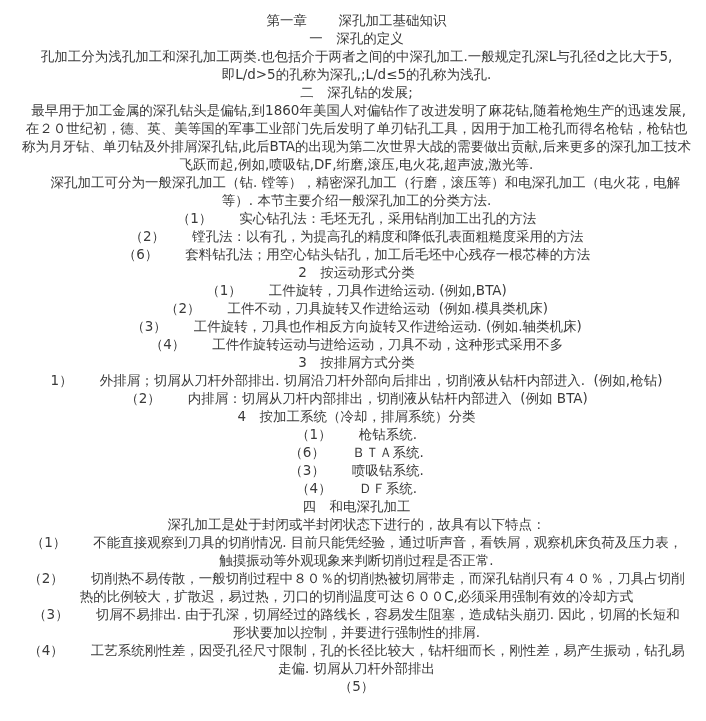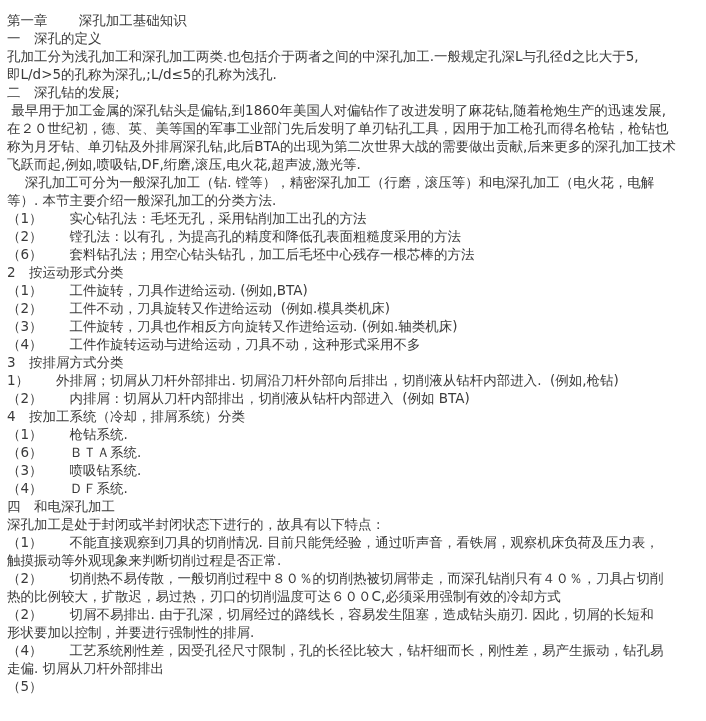--- a/index.html
+++ b/index.html
@@ -21,20 +21,21 @@
     background: #ffffff;
   }
   .line {
     height: 18px;
     line-height: 18px;
     font-size: 13.5px;
     font-family: "DejaVu Sans", sans-serif;
     color: #3a3a3a;
     white-space: pre;
     overflow: visible;
+    text-align: center;
   }
 </style>
 </head>
 <body>
 
 <div class="doc">
     <div class="line">第一章　　 深孔加工基础知识</div>
     <div class="line">一　深孔的定义</div>
     <div class="line">孔加工分为浅孔加工和深孔加工两类.也包括介于两者之间的中深孔加工.一般规定孔深L与孔径d之比大于5,</div>
     <div class="line">即L/d&gt;5的孔称为深孔,;L/d≤5的孔称为浅孔.</div>
@@ -60,18 +61,18 @@
     <div class="line">（1）　　枪钻系统.</div>
     <div class="line">（6）　　ＢＴＡ系统.</div>
     <div class="line">（3）　　喷吸钻系统.</div>
     <div class="line">（4）　　ＤＦ系统.</div>
     <div class="line">四　和电深孔加工</div>
     <div class="line">深孔加工是处于封闭或半封闭状态下进行的，故具有以下特点：</div>
     <div class="line">（1）　　不能直接观察到刀具的切削情况. 目前只能凭经验，通过听声音，看铁屑，观察机床负荷及压力表，</div>
     <div class="line">触摸振动等外观现象来判断切削过程是否正常.</div>
     <div class="line">（2）　　切削热不易传散，一般切削过程中８０％的切削热被切屑带走，而深孔钻削只有４０％，刀具占切削</div>
     <div class="line">热的比例较大，扩散迟，易过热，刃口的切削温度可达６００C,必须采用强制有效的冷却方式</div>
-    <div class="line">（2）　　切屑不易排出. 由于孔深，切屑经过的路线长，容易发生阻塞，造成钻头崩刃. 因此，切屑的长短和</div>
+    <div class="line">（3）　　切屑不易排出. 由于孔深，切屑经过的路线长，容易发生阻塞，造成钻头崩刃. 因此，切屑的长短和</div>
     <div class="line">形状要加以控制，并要进行强制性的排屑.</div>
     <div class="line">（4）　　工艺系统刚性差，因受孔径尺寸限制，孔的长径比较大，钻杆细而长，刚性差，易产生振动，钻孔易</div>
     <div class="line">走偏. 切屑从刀杆外部排出</div>
     <div class="line">（5）</div>
   </div>
 
 </body></html>

